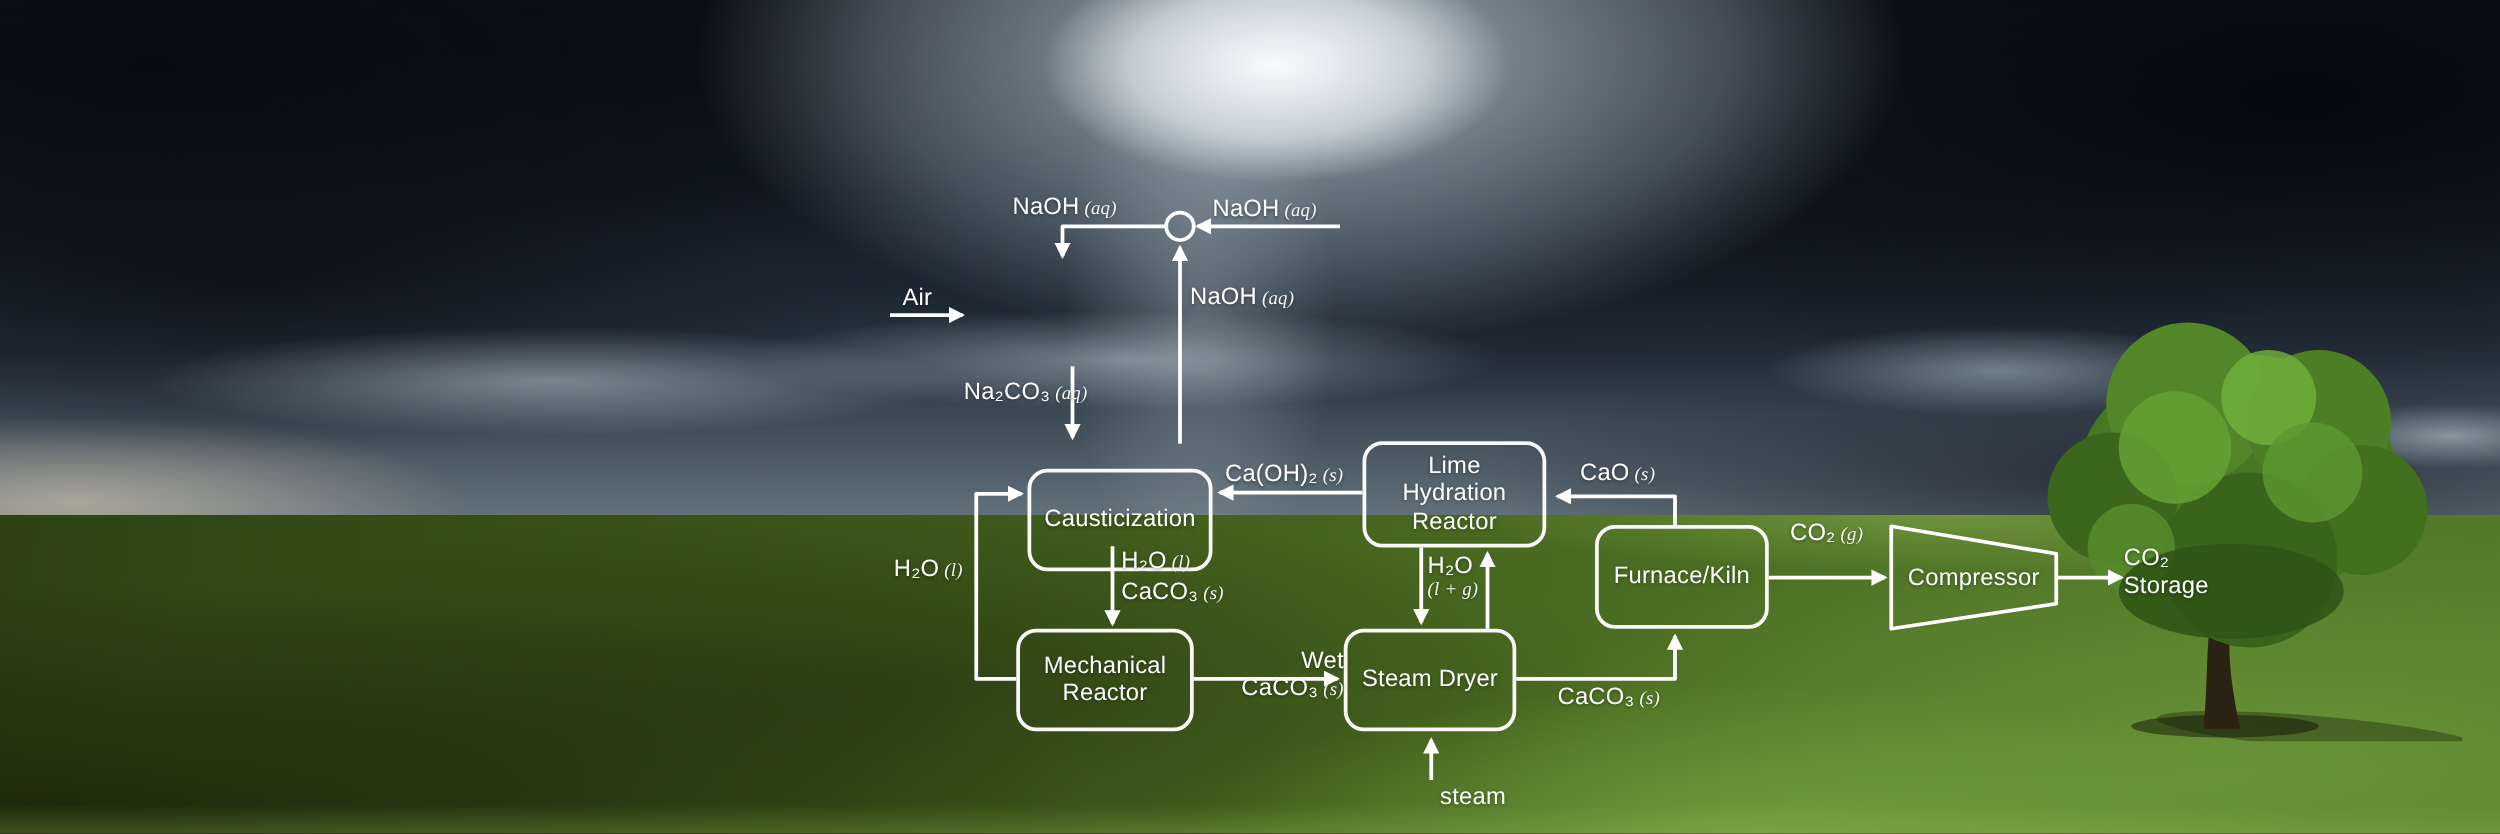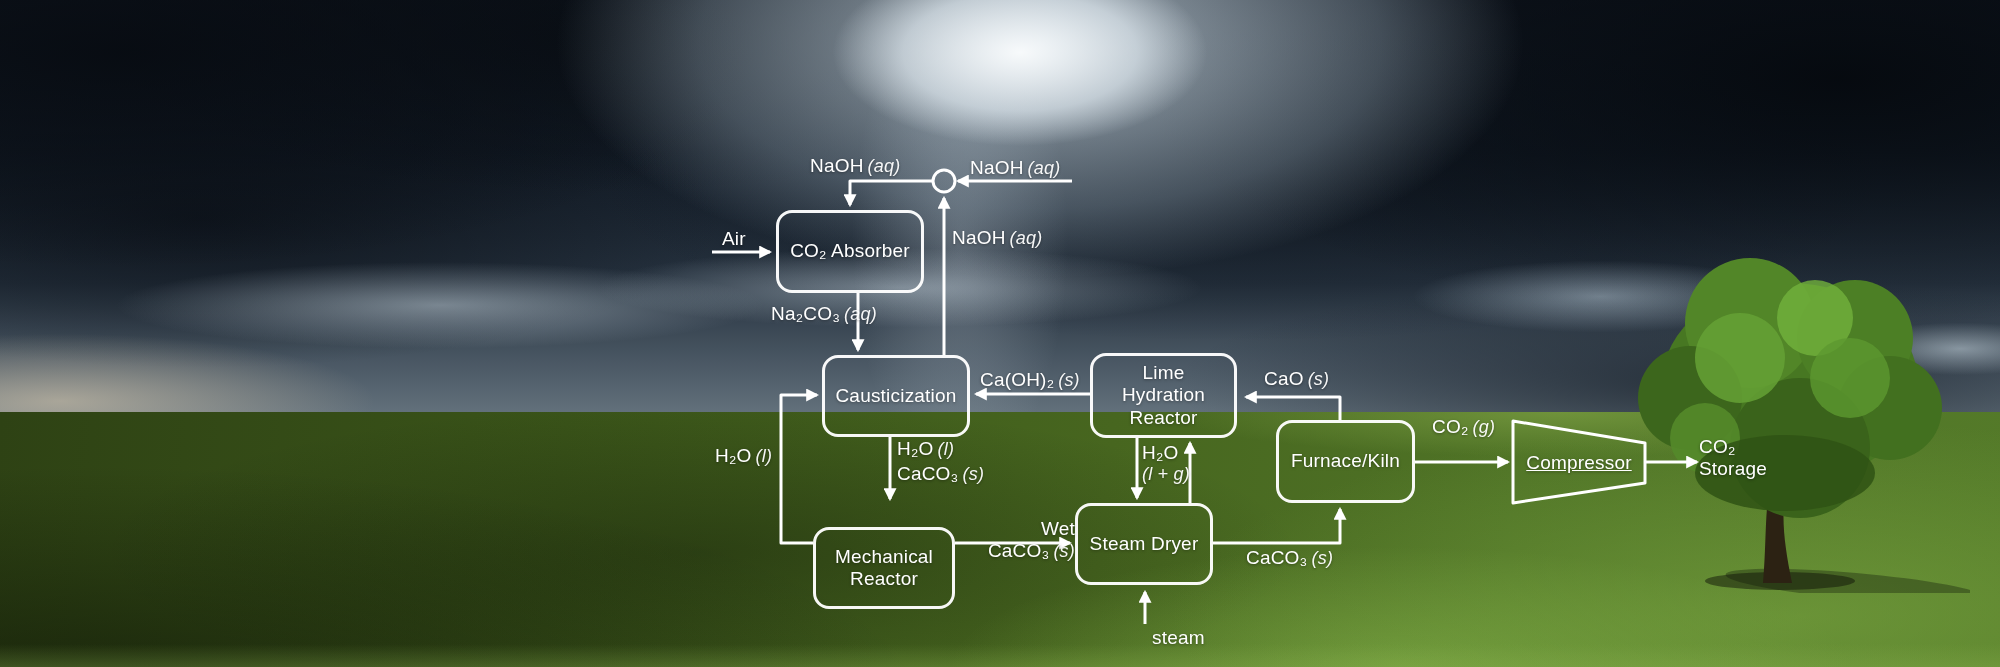--- a/index.html
+++ b/index.html
@@ -45,21 +45,21 @@
     position:absolute;box-sizing:border-box;
     border:3px solid rgba(255,255,255,0.96);border-radius:16px;
     display:flex;align-items:center;justify-content:center;
     color:#fff;font-size:19px;line-height:1.18;text-align:center;
     text-shadow:0 1px 3px rgba(0,0,0,0.35);letter-spacing:0.2px;
   }
   .flabel{
     position:absolute;color:#fff;font-size:19px;white-space:nowrap;
     text-shadow:0 1px 3px rgba(0,0,0,0.4);letter-spacing:0.2px;
   }
-  .flabel .st{font-style:italic;font-size:18px;margin-left:4px;opacity:0.95;}
+  .flabel .st{font-style:italic;font-size:15px;margin-left:4px;opacity:0.95;font-family:Liberation Serif, serif;}
   .flabel.stacked{white-space:normal;}
   .flabel.stacked .st{display:block;margin-left:0;}
   .flabel.center{text-align:right;}
 </style>
 </head>
 <body>
 
 <div class="stage">
 
   <div class="sky"></div>
@@ -103,46 +103,43 @@
       <path d="M1145,624 V592" marker-end="url(#arrow)"></path>
       <path d="M1213,543 H1340 V509" marker-end="url(#arrow)"></path>
       <path d="M1340,420 V397 H1246" marker-end="url(#arrow)"></path>
       <path d="M1415,462 H1508" marker-end="url(#arrow)"></path>
       <path d="M1645,462 H1697" marker-end="url(#arrow)"></path>
       <circle cx="944" cy="181" r="11"></circle>
       <polygon points="1513,421 1645,443 1645,483 1513,503"></polygon>
     </g>
   </svg>
 
-  <div class="pbox" style="left:776px;top:210px;width:148px;height:83px;">
-    <span>CO₂ Absorber</span>
-  </div>
-  <div class="pbox" style="left:822px;top:355px;width:148px;height:82px;text-align:right;">
+  <div class="pbox" style="left:822px;top:375px;width:148px;height:82px;text-align:right;">
     <span>Causticization</span>
   </div>
   <div class="pbox" style="left:1090px;top:353px;width:147px;height:85px;text-align:center;">
     <span>
       <span style="display:block">Lime</span>
       <span style="display:block">Hydration</span>
       <span style="display:block">Reactor</span>
     </span>
   </div>
-  <div class="pbox" style="left:813px;top:503px;width:142px;height:82px;margin-top:24px;">
+  <div class="pbox" style="left:813px;top:503px;width:142px;height:82px;">
     <span>
       <span style="display:block">Mechanical</span>
       <span style="display:block">Reactor</span>
     </span>
   </div>
   <div class="pbox" style="left:1075px;top:503px;width:138px;height:82px;">
     <span>Steam Dryer</span>
   </div>
   <div class="pbox" style="left:1276px;top:420px;width:139px;height:83px;">
     <span>Furnace/Kiln</span>
   </div>
-  <div class="flabel" style="left:1513px;top:452px;width:132px;text-align:center;text-decoration:underline;">
+  <div class="flabel" style="left:1513px;top:452px;width:132px;text-align:center;">
     <span>Compressor</span>
   </div>
 
   <div class="flabel" style="left:722px;top:228px;">
     <span>Air</span>
   </div>
   <div class="flabel" style="left:810px;top:155px;">
     <span>NaOH</span><span class="st">(aq)</span>
   </div>
   <div class="flabel" style="left:970px;top:157px;">

